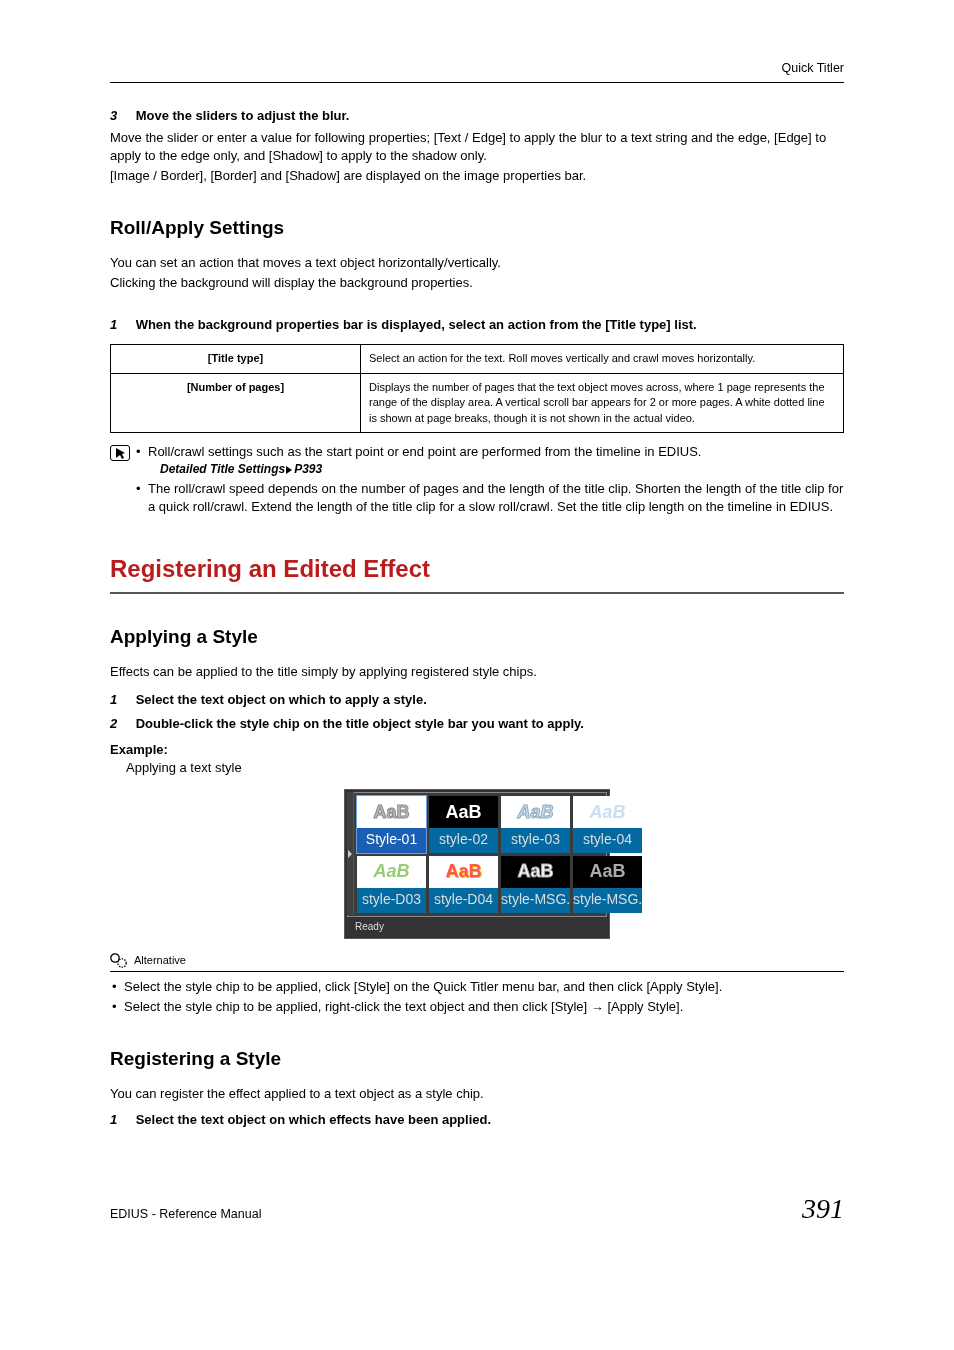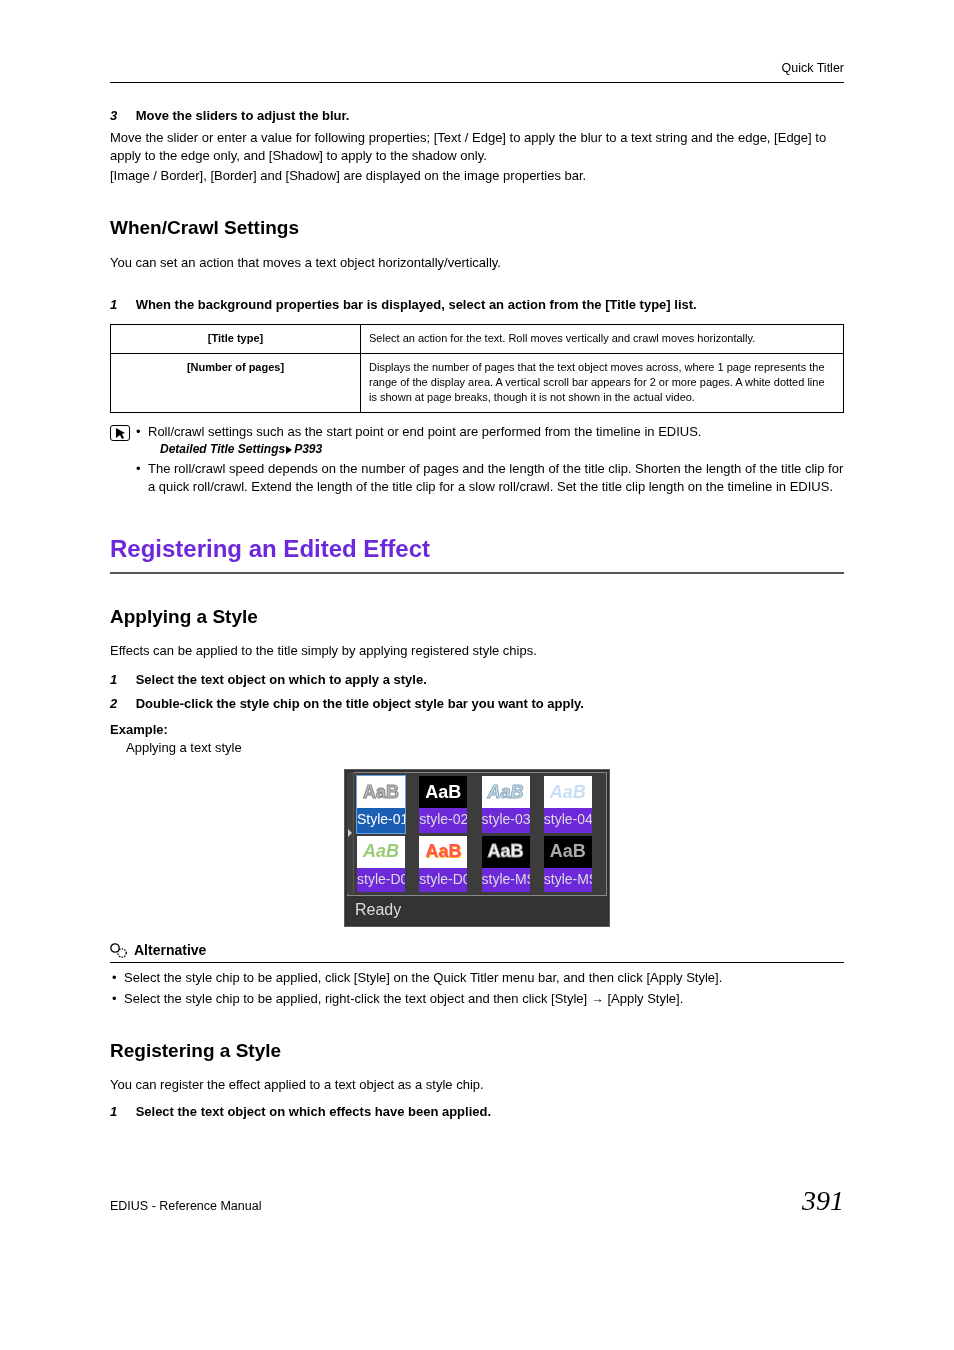--- a/index.html
+++ b/index.html
@@ -43,21 +43,21 @@
   }
   .h2 {
     font-size: 19px;
     font-weight: bold;
     margin-top: 30px;
     margin-bottom: 12px;
   }
   .h1 {
     font-size: 24px;
     font-weight: bold;
-    color: #6d28d9;
+    color: #b91c1c;
     margin-top: 34px;
     margin-bottom: 6px;
   }
   .h1-rule {
     border: none;
     border-top: 2px solid #555;
     margin-bottom: 10px;
   }
   table.props {
     width: 100%;
@@ -159,22 +159,22 @@
     border-bottom:4px solid transparent;
     border-left:4px solid #ccc;
   }
   .style-grid {
     display: grid;
     grid-template-columns: repeat(4, 1fr);
     gap: 3px;
     margin-left: 6px;
   }
   .chip {
-    background: #6d28d9;
-    width: 48px;
+    background: #0369a1;
+    width: 69px;
   }
   .chip .thumb {
     height: 32px;
     width: 100%;
     background: #fff;
     display: flex;
     align-items: center;
     justify-content: center;
     font-weight: bold;
     font-size: 18px;
@@ -198,39 +198,39 @@
   .thumb.t1 { color:#bbb; -webkit-text-stroke: 1px #888;}
   .thumb.t2 { background:#000; color:#fff; }
   .thumb.t3 { color:#cde; -webkit-text-stroke:1px #8ab; font-style:italic;}
   .thumb.t4 { color:#c8dff5; font-style:italic;}
   .thumb.t5 { color:#9c7; font-style:italic;}
   .thumb.t6 { color:#f55; text-shadow:1px 1px 0 #fa0;}
   .thumb.t7 { background:#000; color:#fff; -webkit-text-stroke:1px #aaa;}
   .thumb.t8 { background:#000; color:#aaa;}
   .status-bar {
     color:#ddd;
-    font-size:16px;
+    font-size:10px;
     padding: 3px 6px 2px 8px;
     background:#333;
   }
   .alt-head {
     display:flex;
     align-items:center;
     border-bottom: 1px solid #000;
     padding-bottom: 2px;
     margin-top: 14px;
     margin-bottom: 6px;
   }
   .alt-icon {
     width:18px;height:16px;
     margin-right:6px;
   }
   .alt-title {
-    font-weight:bold;
-    font-size:14px;
+    font-weight:normal;
+    font-size:11px;
   }
   .bullet-list .bitem {
     position: relative;
     padding-left: 14px;
     margin-bottom: 2px;
   }
   .bullet-list .bitem::before {
     content:"•";
     position:absolute;
     left:2px;
@@ -260,22 +260,23 @@
   <div class="header-right">Quick Titler</div>
   <hr class="hr-top">
 
   <div class="step-row">
     <span class="step-num">3</span>
     <span class="step-text">Move the sliders to adjust the blur.</span>
   </div>
   <p class="body-para">Move the slider or enter a value for following properties; [Text / Edge] to apply the blur to a text string and the edge, [Edge] to apply to the edge only, and [Shadow] to apply to the shadow only.</p>
   <p class="body-para">[Image / Border], [Border] and [Shadow] are displayed on the image properties bar.</p>
 
-  <h2 class="h2">When/Crawl Settings</h2>
+  <h2 class="h2">Roll/Apply Settings</h2>
   <p class="body-para">You can set an action that moves a text object horizontally/vertically.</p>
+  <p class="body-para">Clicking the background will display the background properties.</p>
 
   <div class="step-row" style="margin-top:24px">
     <span class="step-num">1</span>
     <span class="step-text">When the background properties bar is displayed, select an action from the [Title type] list.</span>
   </div>
 
   <table class="props">
     <tbody>
         <tr>
       <td class="lbl">[Title type]</td>

